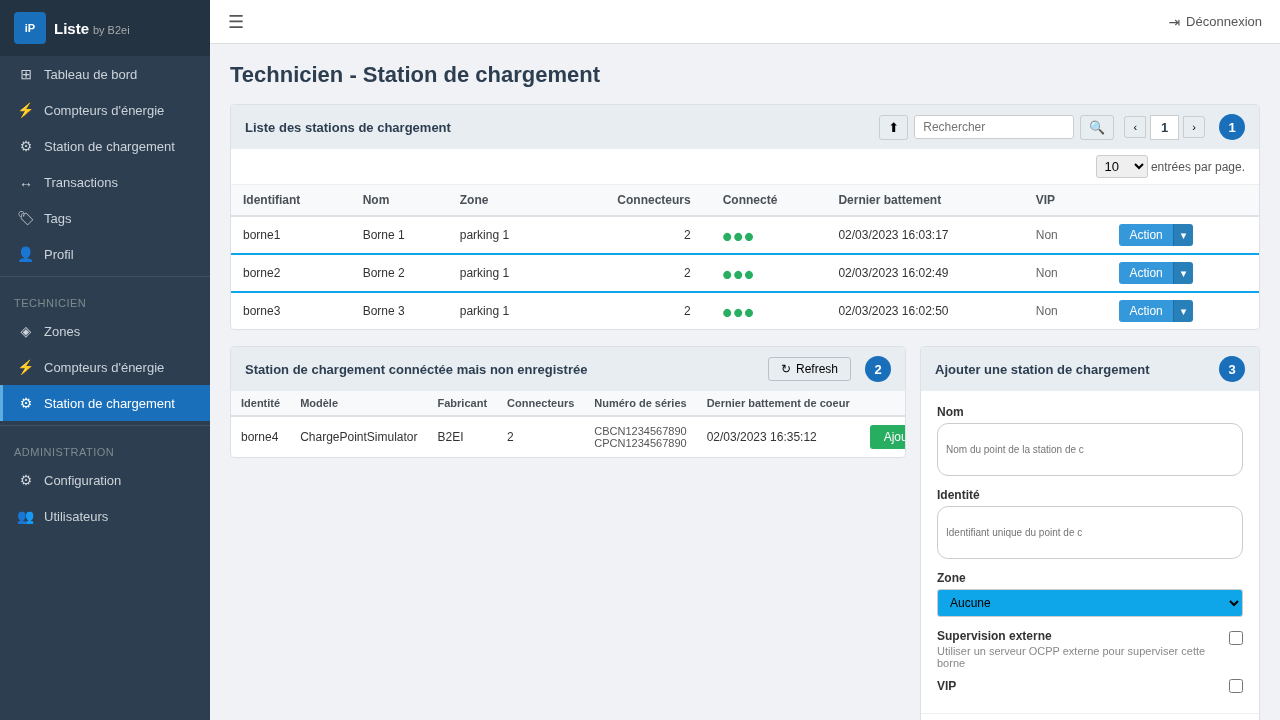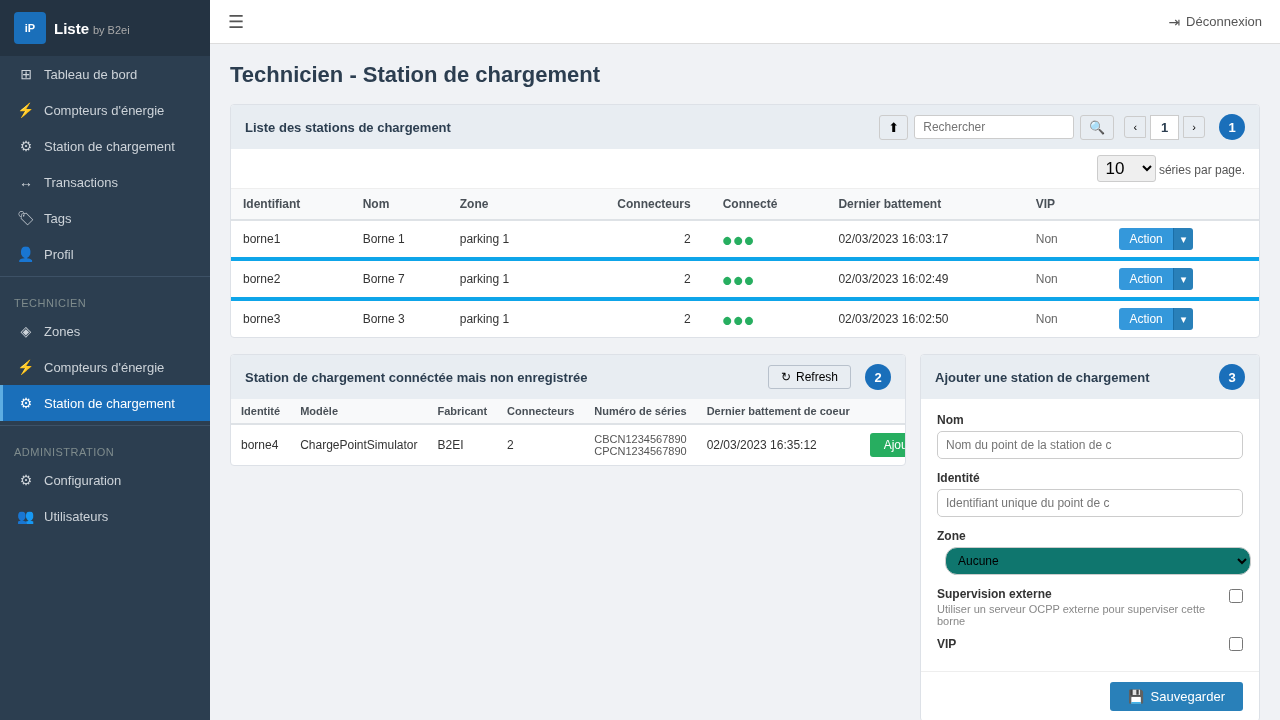--- a/index.html
+++ b/index.html
@@ -155,38 +155,38 @@
       text-align: right;
       padding: 6px 14px;
       font-size: 12px;
       color: #555;
       border-bottom: 1px solid #eee;
     }
     .entries-select {
       border: 1px solid #ccc;
       border-radius: 3px;
       padding: 2px 4px;
-      font-size: 17px;
+      font-size: 13px;
     }
 
     
     table { width: 100%; border-collapse: collapse; }
     thead tr { background: #f8f9fa; }
     th {
       padding: 8px 12px;
       text-align: left;
       font-size: 12px;
       font-weight: 600;
       color: #495057;
       border-bottom: 2px solid #dee2e6;
       white-space: nowrap;
     }
     td {
       padding: 7px 12px;
-      border-bottom: 4px solid #0ea5e9;
+      border-bottom: 2px solid #0ea5e9;
       font-size: 12px;
       color: #333;
       vertical-align: middle;
     }
     tr:last-child td { border-bottom: none; }
 
     .status-icon { color: #27ae60; font-size: 16px; }
     .vip-no { color: #666; margin-top: 32px; }
 
     
@@ -246,35 +246,34 @@
       font-size: 12px;
     }
 
     
     .form-body { padding: 14px 16px; }
     .form-group { margin-bottom: 12px; }
     .form-label { font-size: 12px; font-weight: 600; color: #333; margin-bottom: 4px; display: block; }
     .form-input {
       width: 100%;
       border: 1px solid #ccc;
-      border-radius: 5px;
-      padding: 6px 8px;
-      font-size: 12px;
+      border-radius: 11px;
+      padding: 20px 8px;
+      font-size: 10px;
       color: #888;
       outline: none;
     }
     .form-select {
       width: 100%;
       border: 1px solid #ccc;
-      border-radius: 12px;
+      border-radius: 3px;
       padding: 5px 8px;
       font-size: 12px;
-      background: #0f766e;
+      background: #0ea5e9;
       outline: none;
-      margin-left: 8px;
     }
     .form-check-row {
       display: flex;
       align-items: flex-start;
       justify-content: space-between;
       margin-bottom: 6px;
     }
     .form-check-label { font-size: 12px; font-weight: 600; color: #333; }
     .form-check-sub { font-size: 11px; color: #888; margin-top: 2px; }
     .form-footer {
@@ -417,21 +416,21 @@
         </div>
       </div>
       <div class="card-body">
         <div class="entries-row">
           <select class="entries-select">
             <option>10</option>
             <option>25</option>
             <option>50</option>
             <option>100</option>
           </select>
-          <span>séries par page.</span>
+          <span>entrées par page.</span>
         </div>
         <table>
           <thead>
             <tr>
               <th>Identifiant</th>
               <th>Nom</th>
               <th>Zone</th>
               <th style="text-align:right; padding-right:20px;">Connecteurs</th>
               <th>Connecté</th>
               <th>Dernier battement</th>
@@ -450,21 +449,21 @@
     <td class="vip-no">Non</td>
     <td>
       <div class="action-btn-group">
         <button class="action-btn">Action</button>
         <button class="action-caret">▾</button>
       </div>
     </td>
   </tr>
               <tr>
     <td>borne2</td>
-    <td>Borne 7</td>
+    <td>Borne 2</td>
     <td>parking 1</td>
     <td style="text-align:right; padding-right:20px;">2</td>
     <td><span class="status-icon" style="color: rgb(39, 174, 96); font-size: 8px; letter-spacing: 2px;">⬤⬤⬤</span></td>
     <td>02/03/2023 16:02:49</td>
     <td class="vip-no">Non</td>
     <td>
       <div class="action-btn-group">
         <button class="action-btn">Action</button>
         <button class="action-caret">▾</button>
       </div>

